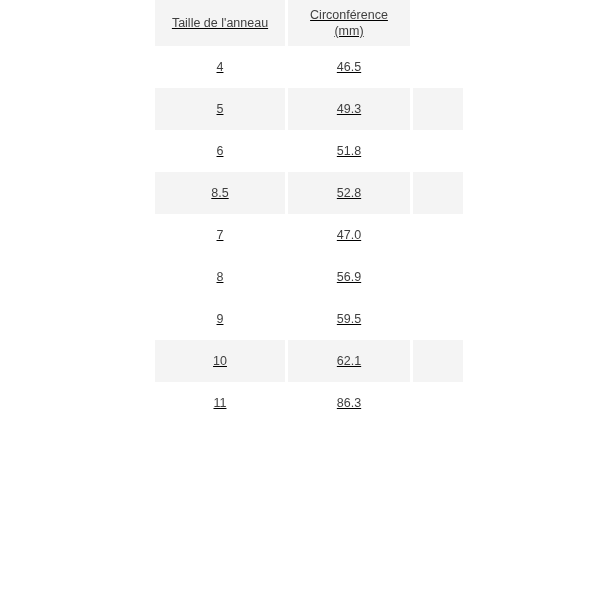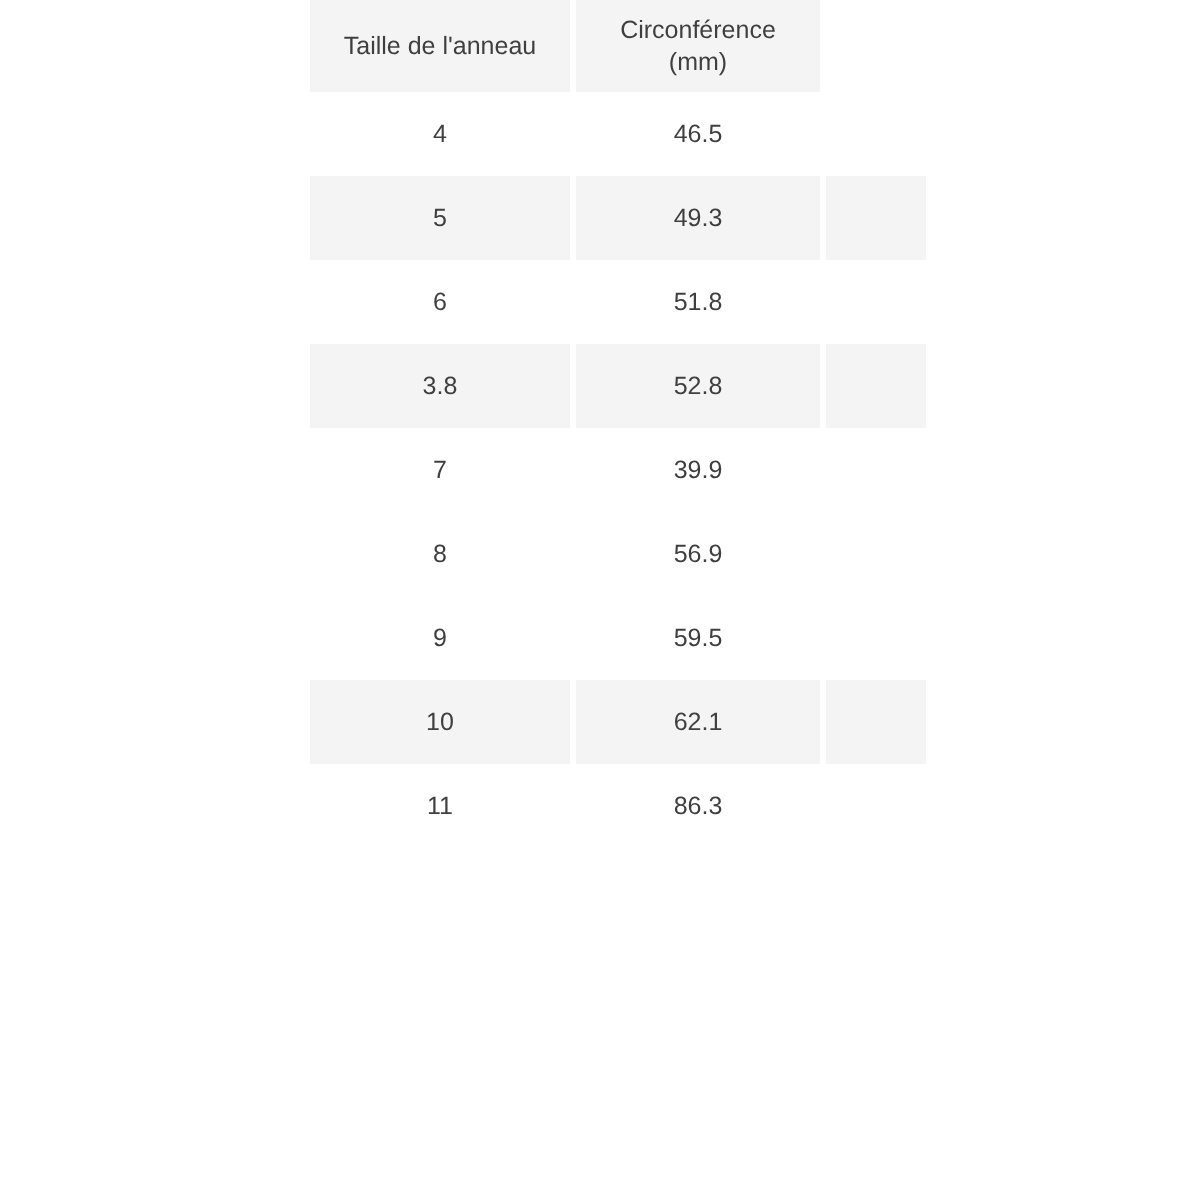--- a/index.html
+++ b/index.html
@@ -24,20 +24,21 @@
   .ring-table {
     position: absolute;
     left: 155px;
     top: 0px;
     width: 308px;
     border-collapse: separate;
     border-spacing: 3px 0px;
     table-layout: fixed;
     margin: 0;
     margin-left: -3px;
+    text-decoration: underline;
   }
 
   .ring-table col.col-size  { width: 130px; }
   .ring-table col.col-circ  { width: 122px; }
   .ring-table col.col-extra { width: 50px; }
 
   .ring-table th,
   .ring-table td {
     padding: 0;
     margin: 0;
@@ -141,35 +142,35 @@
           </td>
           <td>
             <span class="cell-text">51.8</span>
           </td>
           <td class="col-extra-cell">
             <span class="cell-text"></span>
           </td>
         </tr>
         <tr class="striped">
           <td>
-            <span class="cell-text">3.8</span>
+            <span class="cell-text">8.5</span>
           </td>
           <td>
             <span class="cell-text">52.8</span>
           </td>
           <td class="col-extra-cell">
             <span class="cell-text"></span>
           </td>
         </tr>
         <tr class="plain">
           <td>
             <span class="cell-text">7</span>
           </td>
           <td>
-            <span class="cell-text">39.9</span>
+            <span class="cell-text">47.0</span>
           </td>
           <td class="col-extra-cell">
             <span class="cell-text"></span>
           </td>
         </tr>
         <tr class="plain">
           <td>
             <span class="cell-text">8</span>
           </td>
           <td>

